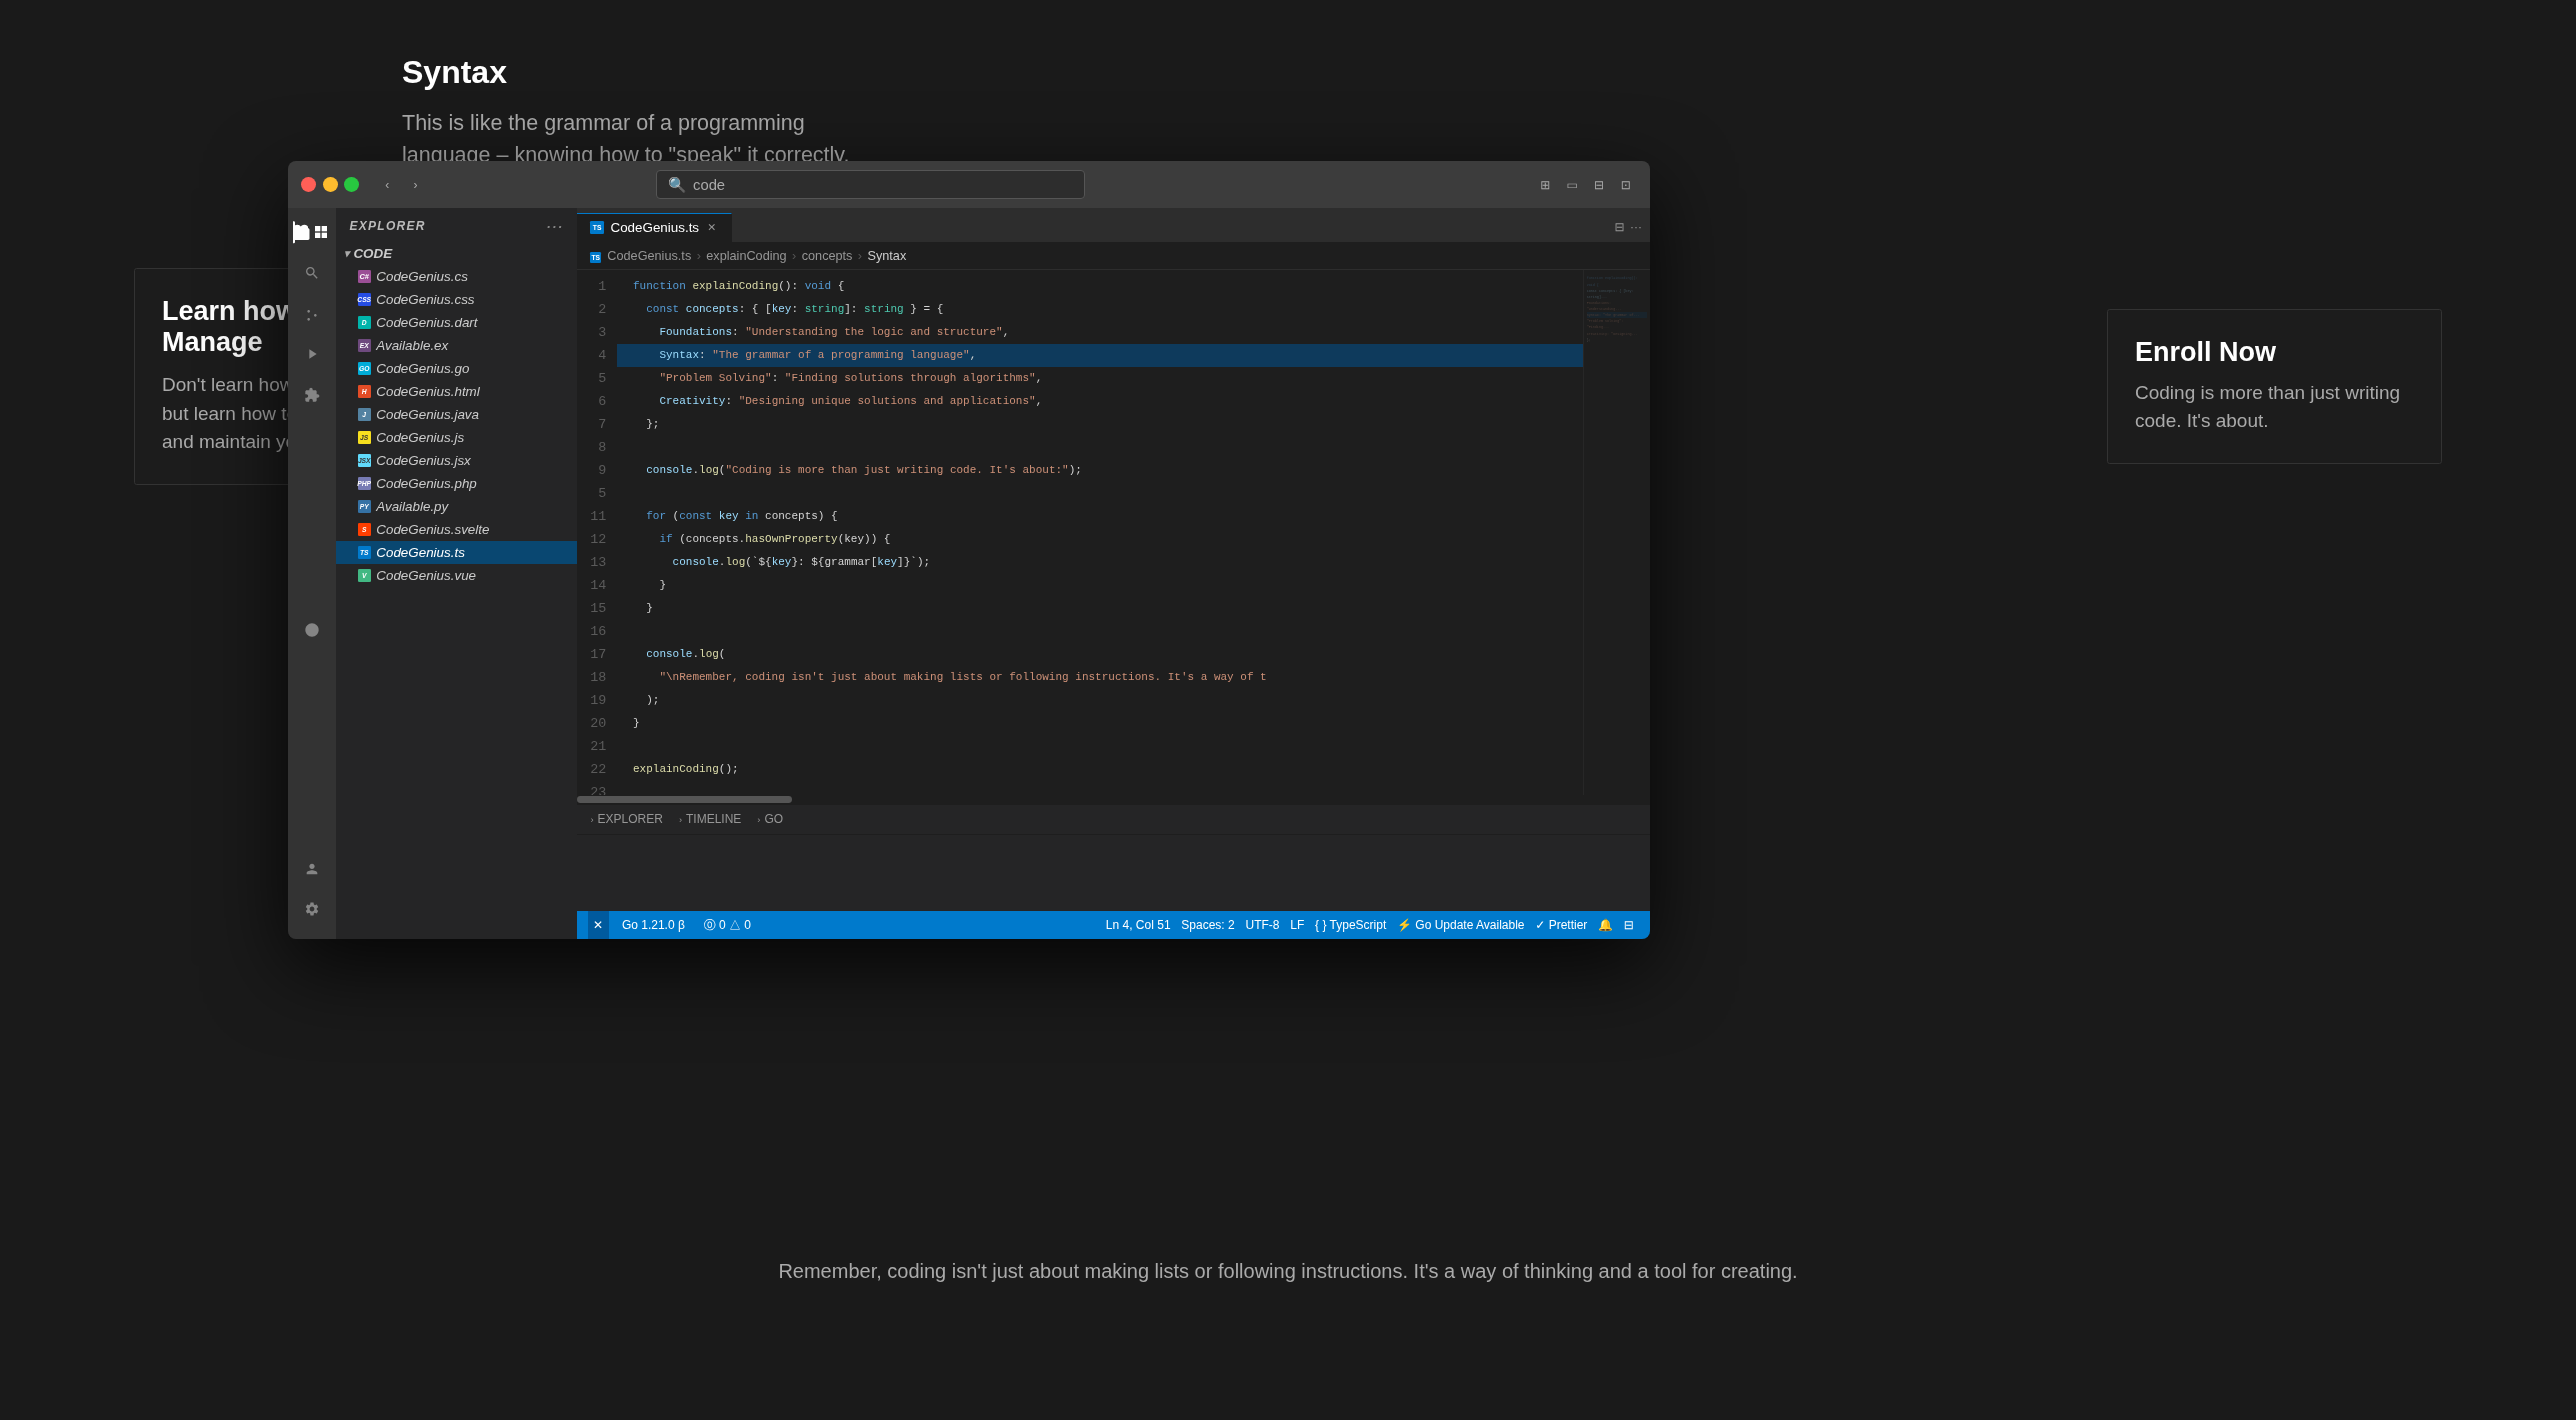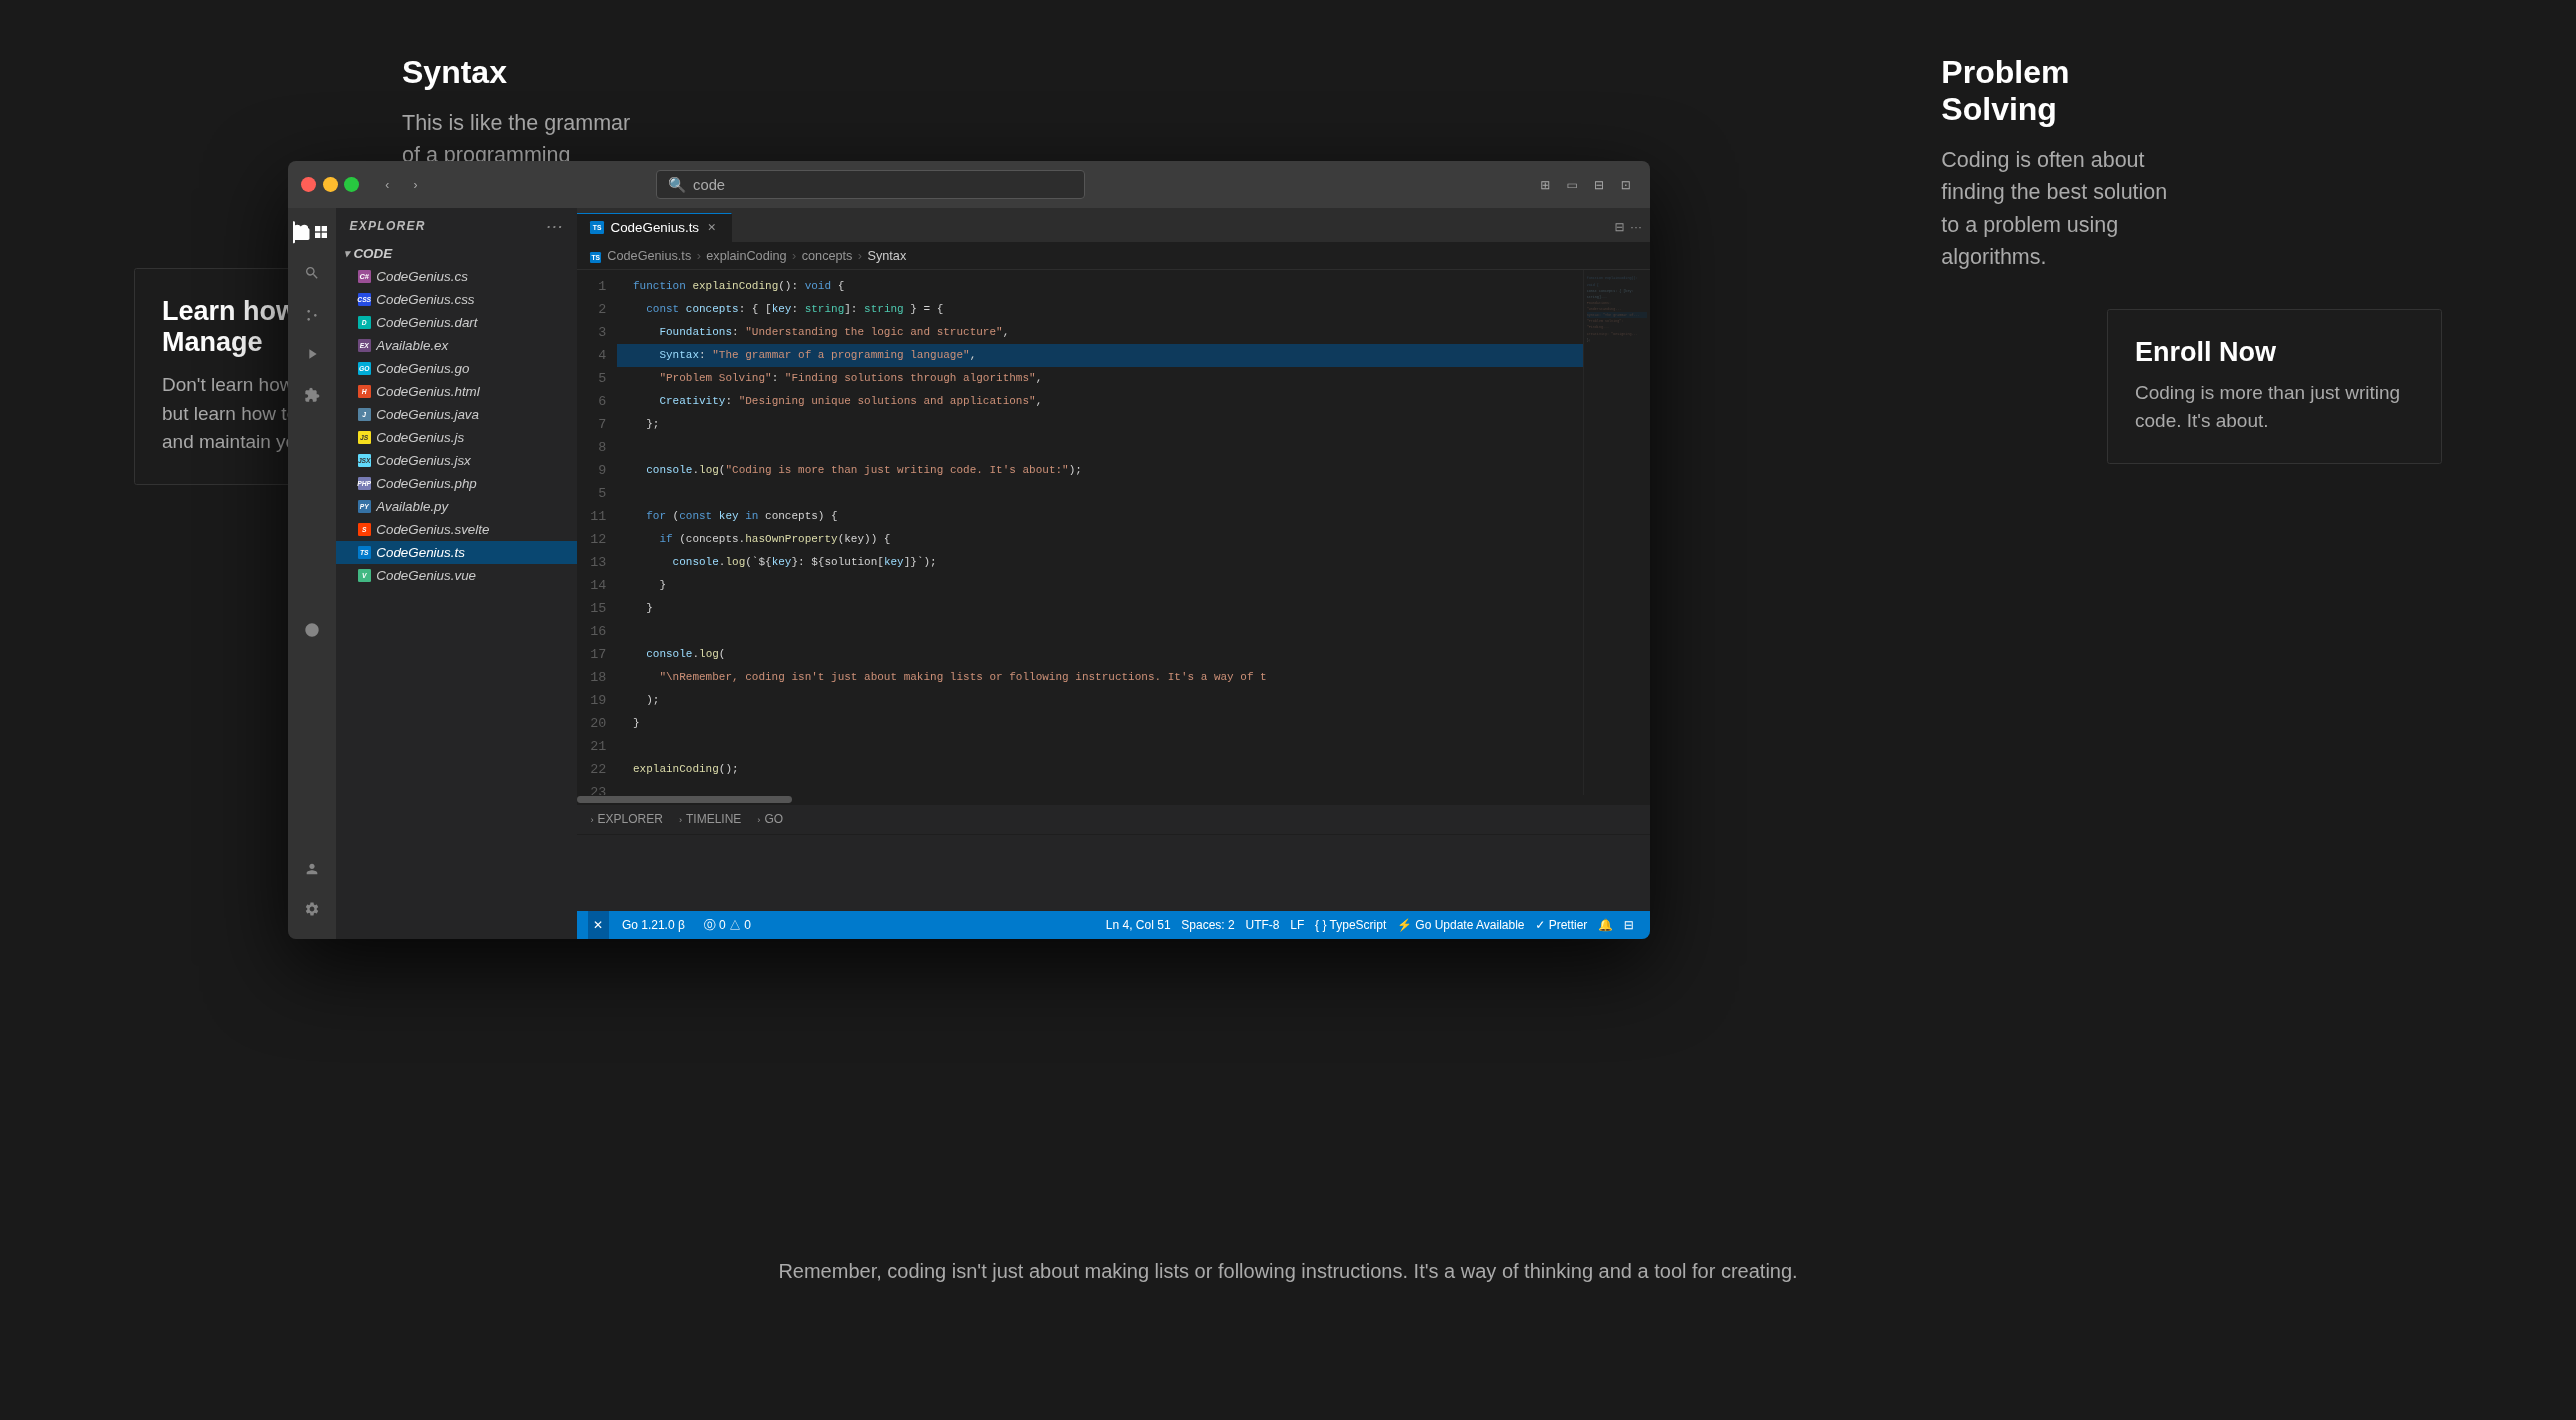--- a/index.html
+++ b/index.html
@@ -574,24 +574,20 @@
 <body>
 
 <div class="page-bg">
 
   <div class="top-concepts">
     <div class="concept-item">
       <div class="concept-title">Syntax</div>
       <div class="concept-desc">This is like the grammar of a programming language – knowing how to "speak" it correctly.</div>
     </div>
     <div style="flex:1"></div>
-    <div class="concept-item">
-      <div class="concept-title">Problem Solving</div>
-      <div class="concept-desc">Coding is often about finding the best solution to a problem using algorithms.</div>
-    </div>
   </div>
 
   <div class="left-panel">
     <div class="left-panel-title">Learn how To Manage</div>
     <div class="left-panel-desc">Don't learn how to code but learn how to manage and maintain your code</div>
   </div>
 
   <div class="right-panel">
     <div class="right-panel-title">Enroll Now</div>
     <div class="right-panel-desc">Coding is more than just writing code. It's about.</div>
@@ -814,21 +810,21 @@
             <div class="code-line"><span class="prop">    Foundations</span><span class="punct">: </span><span class="str">"Understanding the logic and structure"</span><span class="punct">,</span></div>
             <div class="code-line highlighted"><span class="prop">    Syntax</span><span class="punct">: </span><span class="str">"The grammar of a programming language"</span><span class="punct">,</span></div>
             <div class="code-line"><span class="">    </span><span class="str">"Problem Solving"</span><span class="punct">: </span><span class="str">"Finding solutions through algorithms"</span><span class="punct">,</span></div>
             <div class="code-line"><span class="prop">    Creativity</span><span class="punct">: </span><span class="str">"Designing unique solutions and applications"</span><span class="punct">,</span></div>
             <div class="code-line"><span class="punct">  };</span></div>
             <div class="code-line"></div>
             <div class="code-line"><span class="param">  console</span><span class="punct">.</span><span class="fn">log</span><span class="punct">(</span><span class="str">"Coding is more than just writing code. It's about:"</span><span class="punct">);</span></div>
             <div class="code-line"></div>
             <div class="code-line"><span class="">  </span><span class="kw">for</span><span class="punct"> (</span><span class="kw">const </span><span class="param">key</span><span class=""> </span><span class="kw">in</span><span class="punct"> concepts) {</span></div>
             <div class="code-line"><span class="">    </span><span class="kw">if</span><span class="punct"> (concepts.</span><span class="fn">hasOwnProperty</span><span class="punct">(key)) {</span></div>
-            <div class="code-line"><span class="param">      console</span><span class="punct">.</span><span class="fn">log</span><span class="punct">(`${</span><span class="param">key</span><span class="punct">}: ${solution[</span><span class="param">key</span><span class="punct">]}`);</span></div>
+            <div class="code-line"><span class="param">      console</span><span class="punct">.</span><span class="fn">log</span><span class="punct">(`${</span><span class="param">key</span><span class="punct">}: ${grammar[</span><span class="param">key</span><span class="punct">]}`);</span></div>
             <div class="code-line"><span class="punct">    }</span></div>
             <div class="code-line"><span class="punct">  }</span></div>
             <div class="code-line"></div>
             <div class="code-line"><span class="param">  console</span><span class="punct">.</span><span class="fn">log</span><span class="punct">(</span></div>
             <div class="code-line"><span class="">    </span><span class="str">"\nRemember, coding isn't just about making lists or following instructions. It's a way of t</span></div>
             <div class="code-line"><span class="punct">  );</span></div>
             <div class="code-line"><span class="punct">}</span></div>
             <div class="code-line"></div>
             <div class="code-line"><span class="fn">explainCoding</span><span class="punct">();</span></div>
             <div class="code-line"></div>

